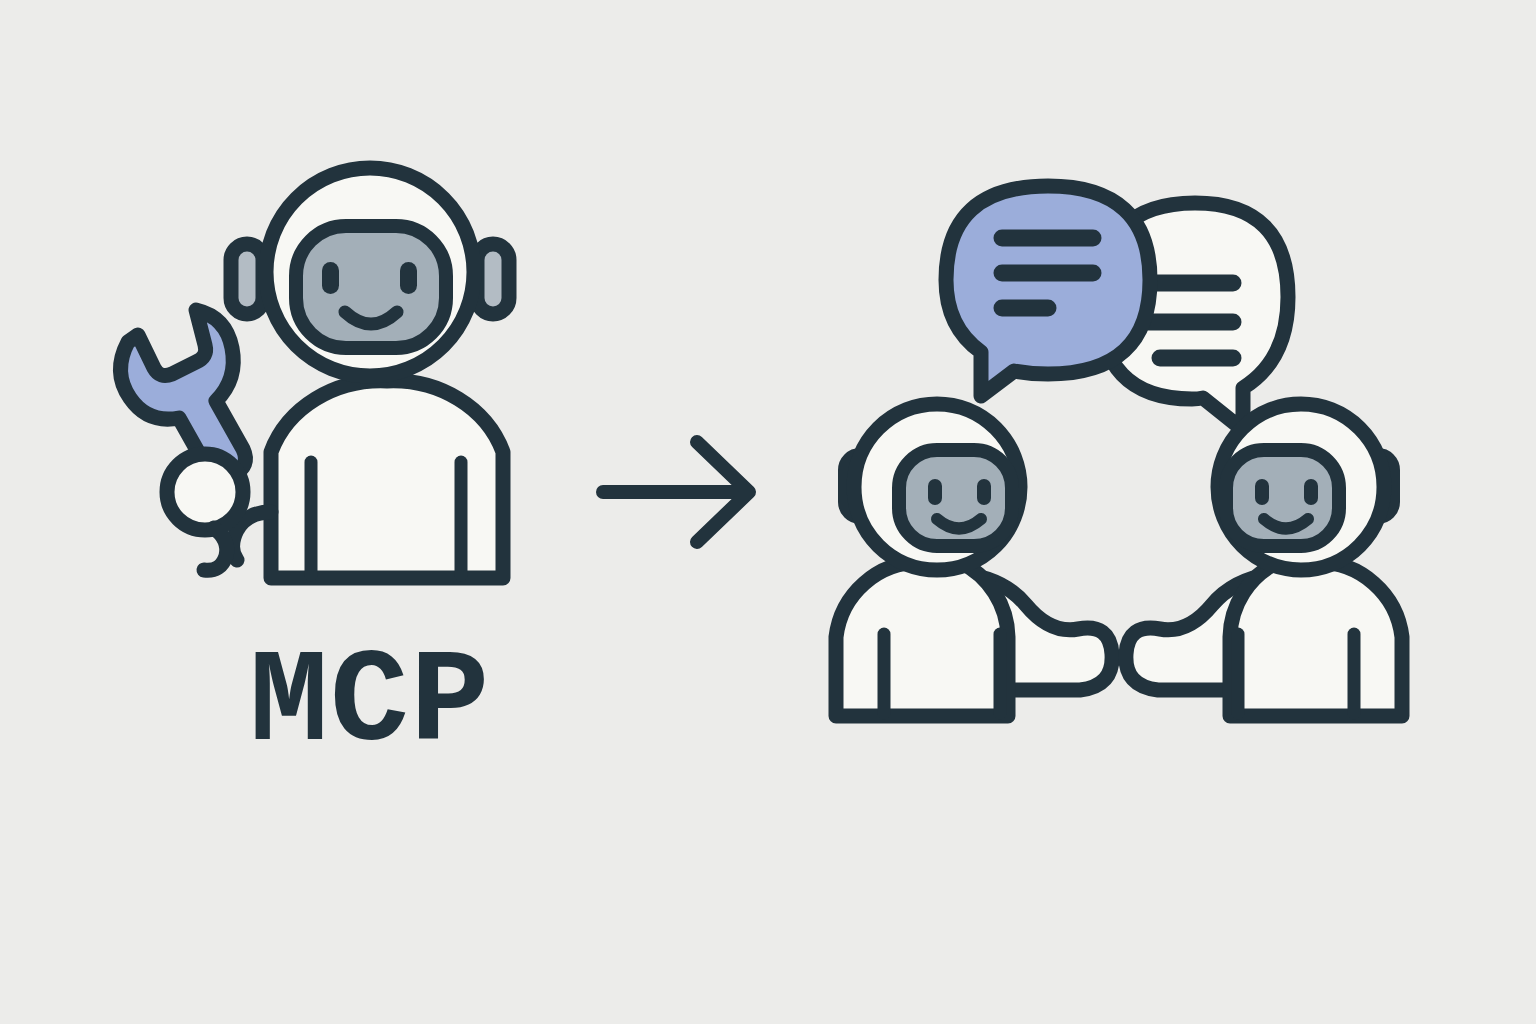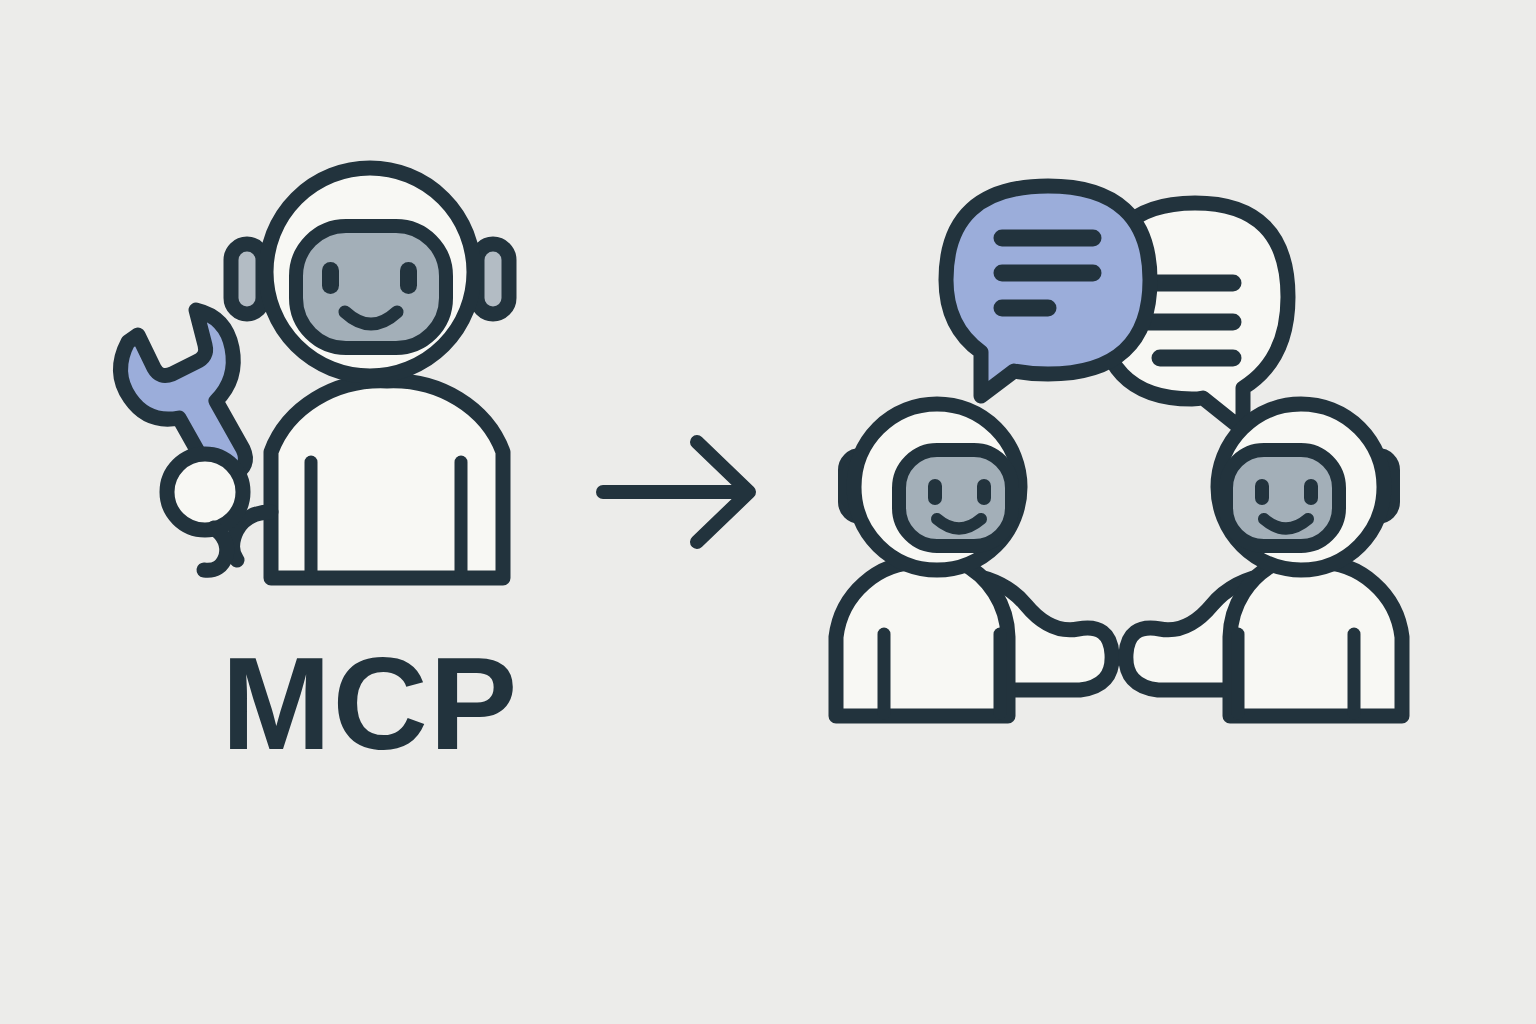--- a/index.html
+++ b/index.html
@@ -186,16 +186,16 @@
 
       <rect x="1226" y="450" width="113" height="96" rx="38" fill="#a3afb8" stroke="#22333d" stroke-width="14"></rect>
 
       <rect x="1255" y="479" width="14" height="26" rx="7" fill="#22333d" stroke="none"></rect>
       <rect x="1304" y="479" width="14" height="26" rx="7" fill="#22333d" stroke="none"></rect>
 
       <path d="M 1264 519 Q 1286 538 1308 519" fill="none" stroke="#22333d" stroke-width="12" stroke-linecap="round"></path>
     </g>
   </svg>
 
-  <div class="label" id="label-mcp" style="color: rgb(34, 51, 61);">MCP</div>
+  <div class="label" id="label-mcp" style="color: rgb(34, 51, 61); font-family: Liberation Mono, monospace;">MCP</div>
 
 
 </div>
 
 </body></html>

